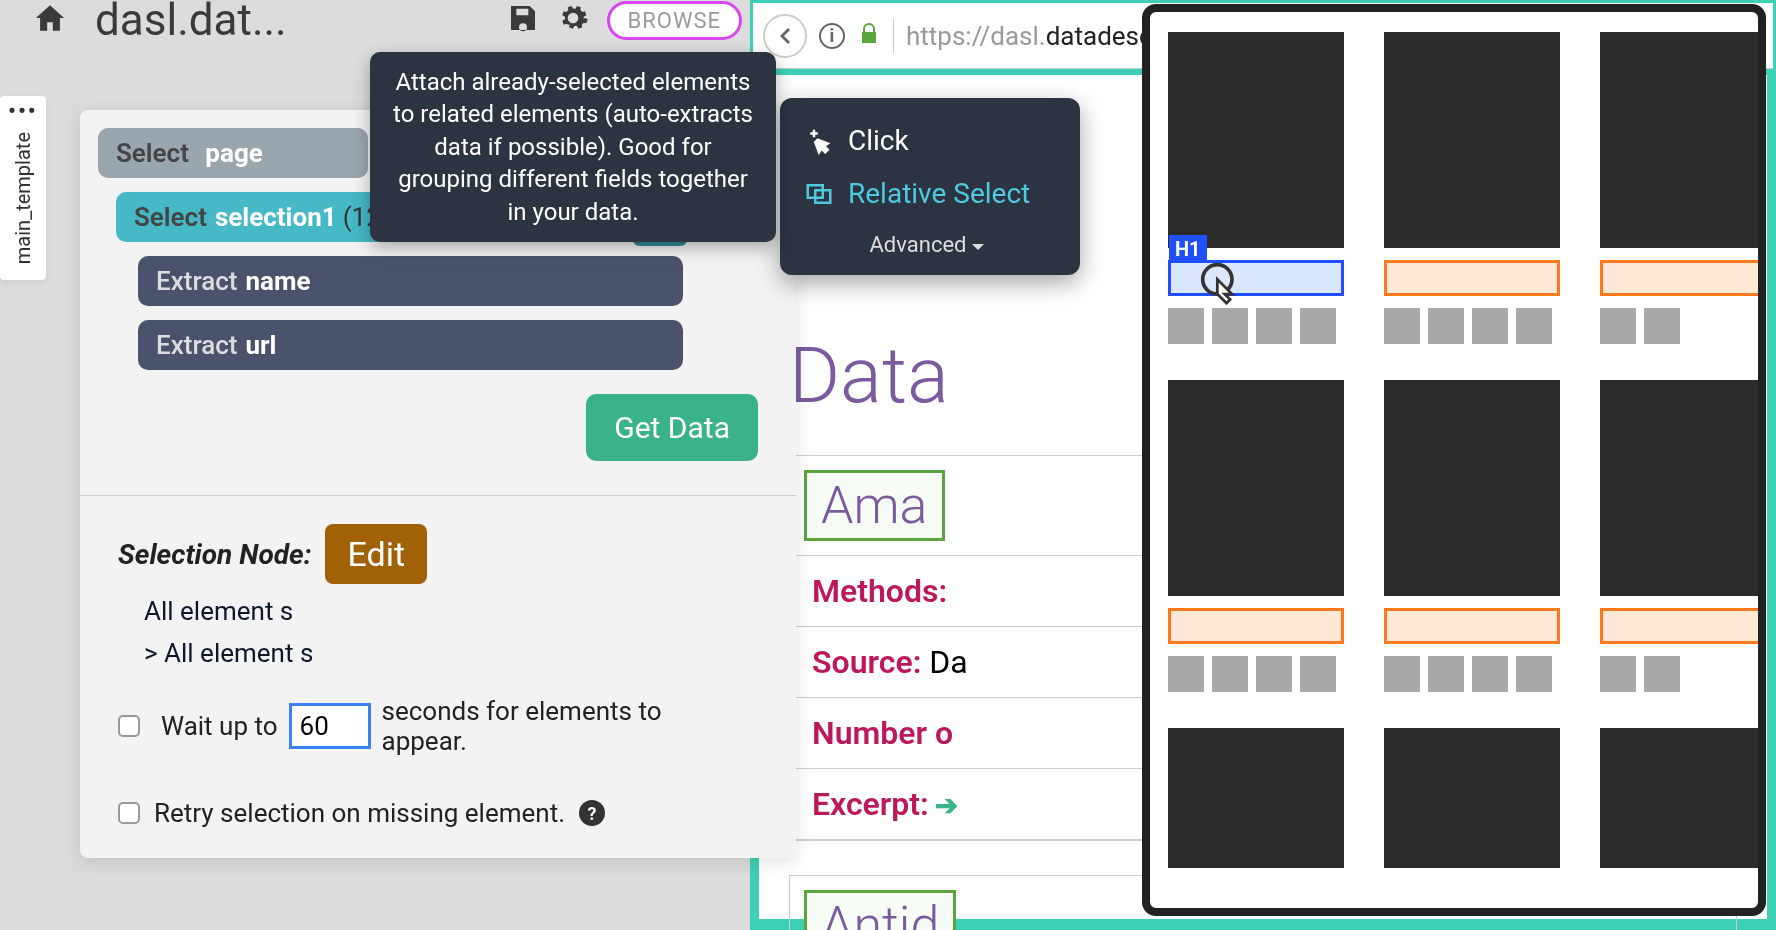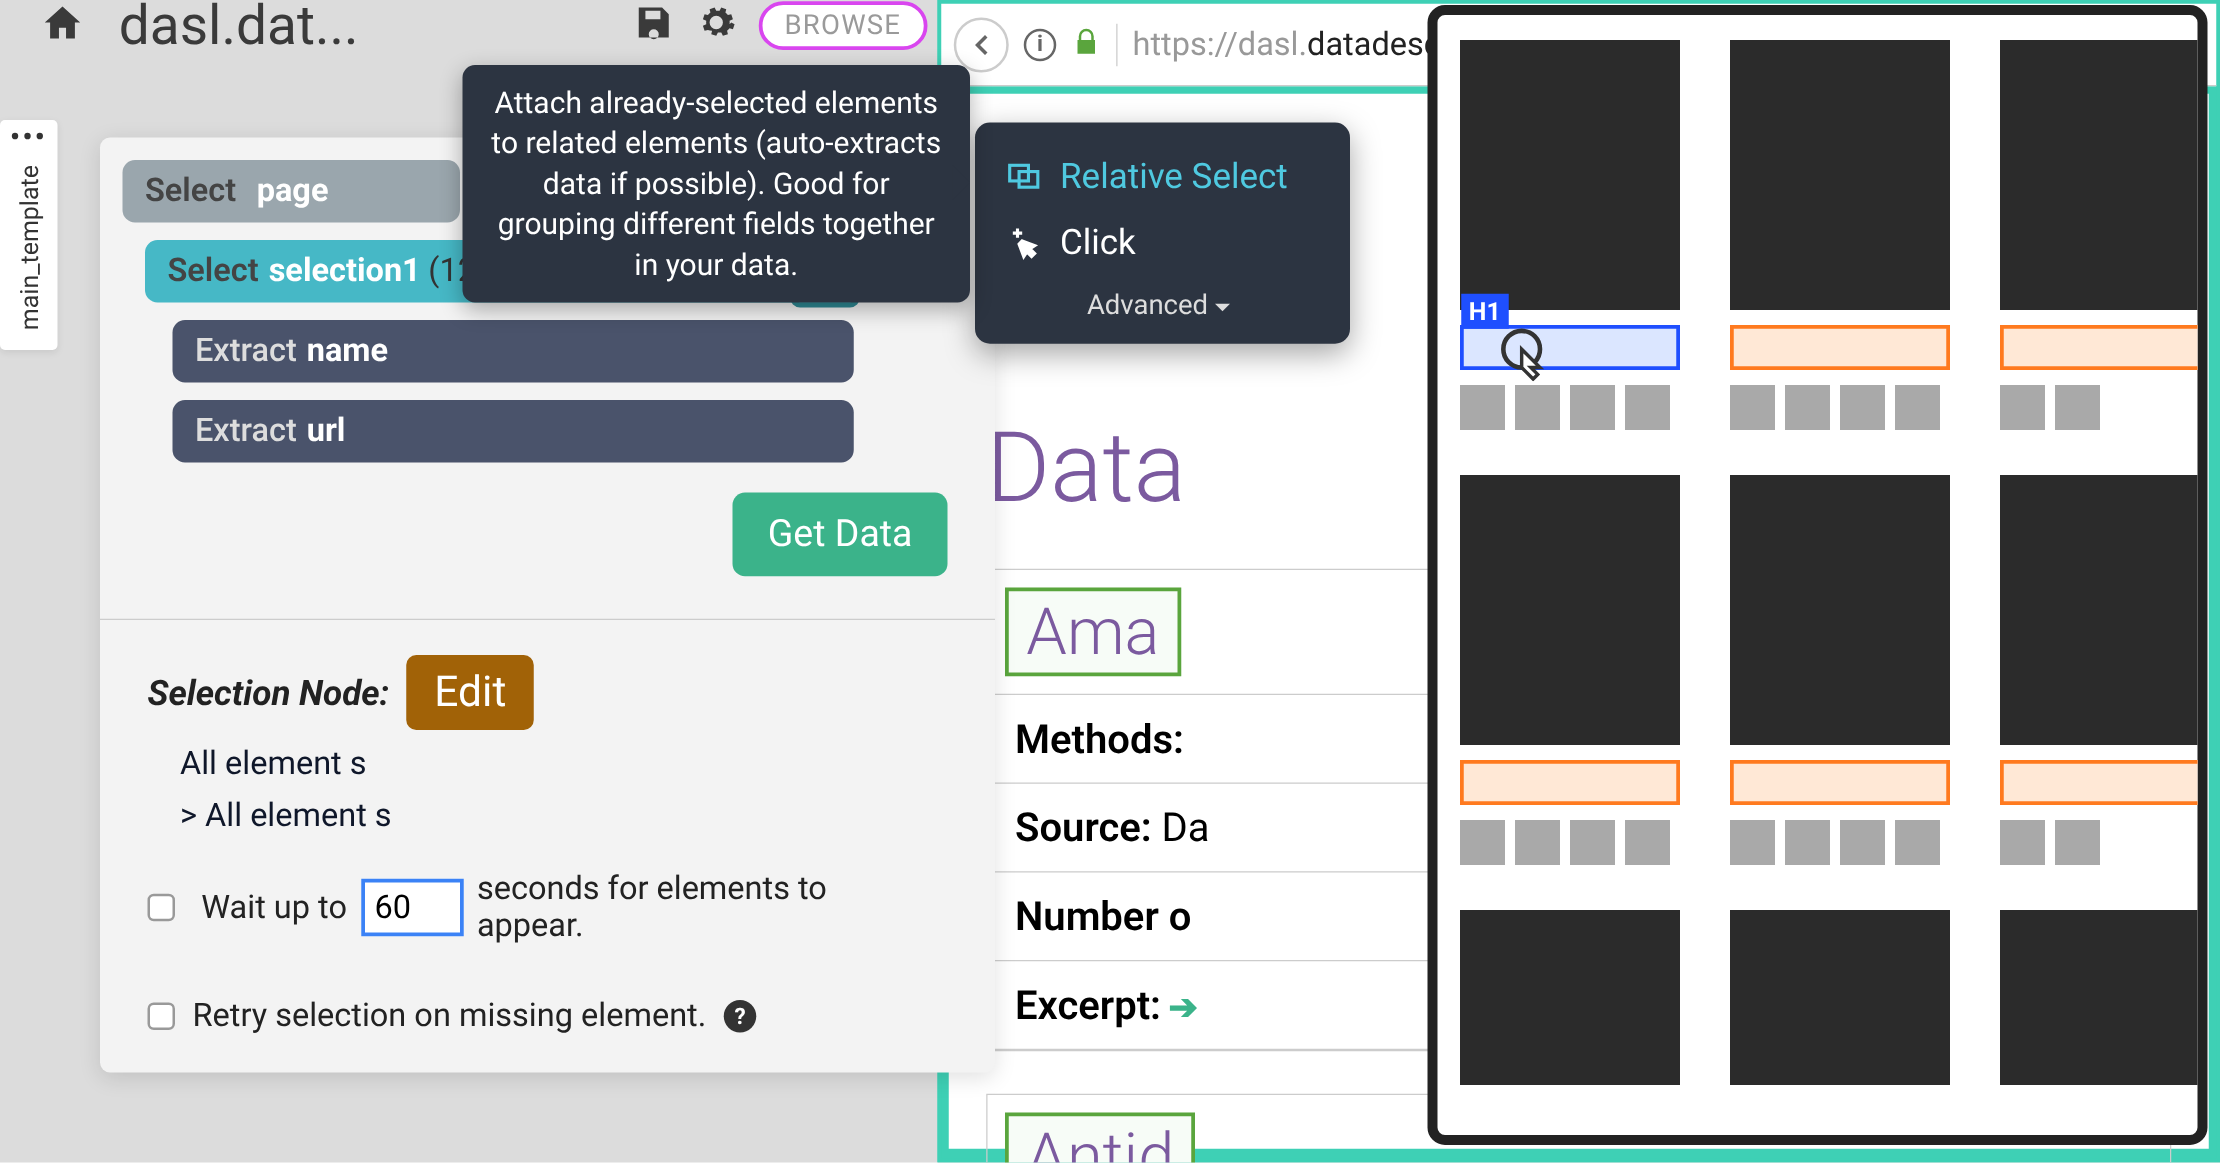--- a/index.html
+++ b/index.html
@@ -77,21 +77,21 @@
   .url { font-size: 26px; color: #999; }
   .url .dark { color: #222; }
 
   .page-content { background: #fff; margin: 6px; height: calc(100% - 80px); padding: 30px 30px; position: relative; }
   .big-d { font-size: 90px; color: #222; font-weight: 300; }
   .data-title { font-size: 78px; color: #7b5a9f; font-weight: 300; margin-top: 120px; }
   .card { border: 1px solid #ccc; margin-top: 34px; width: 100%; }
   .card-title-wrap { padding: 14px; border-bottom: 1px solid #ccc; }
   .card-title { display: inline-block; border: 3px solid #5aa53d; padding: 2px 14px; font-size: 52px; color: #7b5a9f; font-weight: 300; background: #f7fcf7; }
   .card-row { padding: 16px 22px; font-size: 32px; border-bottom: 1px solid #ccc; }
-  .card-row strong { color: #000000; font-weight: 600; }
+  .card-row strong { color: #be185d; font-weight: 600; }
   .card-row .arrow { color: #3bb38a; font-size: 28px; margin-left: 6px; font-weight: bold; }
   .card2 { margin-top: 34px; border: 1px solid #ccc; padding: 14px; }
   .card2 .card-title { border-color: #5aa53d; color: #7b5a9f; }
 
   
   .skel { position: absolute; right: 10px; top: 4px; width: 624px; height: 912px; background: #fff; border: 8px solid #222; border-radius: 14px; z-index: 60; overflow: hidden; padding: 20px 18px; }
   .skel-row { display: flex; gap: 40px; margin-bottom: 36px; }
   .skel-col { width: 176px; flex-shrink: 0; }
   .skel-img { background: #2b2b2b; height: 216px; width: 100%; }
   .skel-title { height: 36px; width: 100%; margin-top: 12px; border: 3px solid; background: #fff; }
@@ -222,33 +222,33 @@
       <span class="chk"></span>
       <span>Retry selection on missing element.</span>
         <span class="help-ico">?</span>
     </div>
   </div>
 </div>
 
 <div class="tooltip">Attach already-selected elements to related elements (auto-extracts data if possible). Good for grouping different fields together in your data.</div>
 
 <div class="ctx">
+  <div class="ctx-item">
+    <svg viewBox="0 0 24 24" fill="none" stroke="#fff" stroke-width="2">
+        <path d="M8 3v6M5 6h6M11 11l8 3-3 2 3 3-2 2-3-3-2 3-3-8z" fill="#fff"></path>
+      </svg>
+    <span>Click</span>
+  </div>
   <div class="ctx-item active">
     <svg viewBox="0 0 24 24" fill="none" stroke="#4fc9e0" stroke-width="2">
         <rect x="3" y="5" width="12" height="10"></rect>
         <rect x="9" y="9" width="12" height="10"></rect>
       </svg>
     <span>Relative Select</span>
   </div>
-  <div class="ctx-item">
-    <svg viewBox="0 0 24 24" fill="none" stroke="#fff" stroke-width="2">
-        <path d="M8 3v6M5 6h6M11 11l8 3-3 2 3 3-2 2-3-3-2 3-3-8z" fill="#fff"></path>
-      </svg>
-    <span>Click</span>
-  </div>
   <div class="adv"><span>Advanced</span><span class="caret"></span></div>
 </div>
 
 <div class="skel">
   <div class="skel-row">
     <div class="skel-col">
       <div class="skel-img"></div>
       <div class="skel-title blue">
         <span class="h1-tag">H1</span>
         <svg class="cursor-svg" width="44" height="44" viewBox="0 0 24 24">

